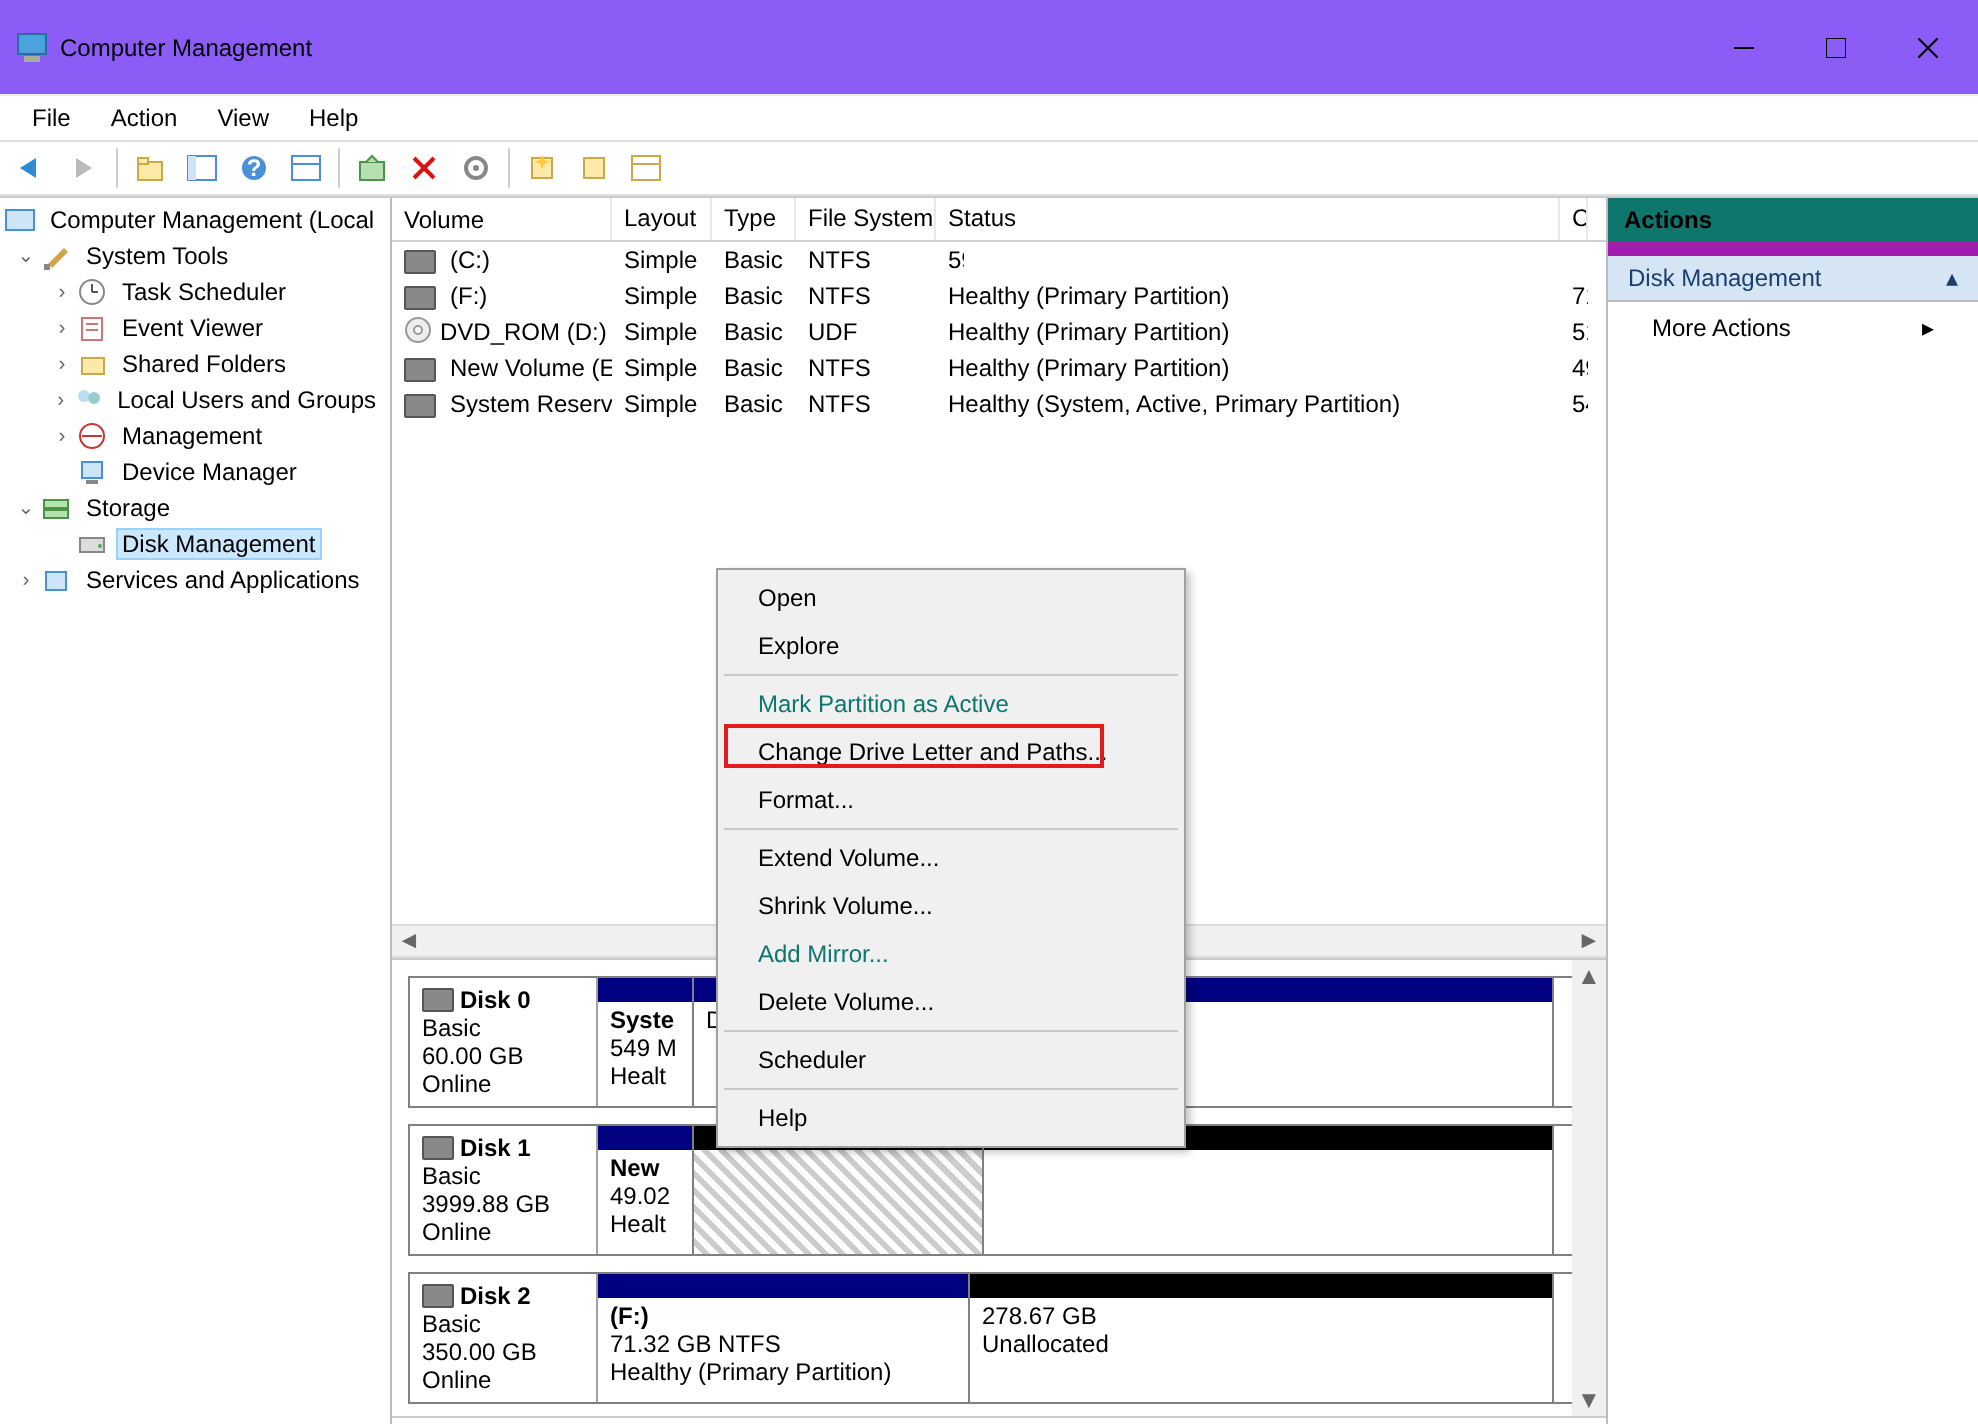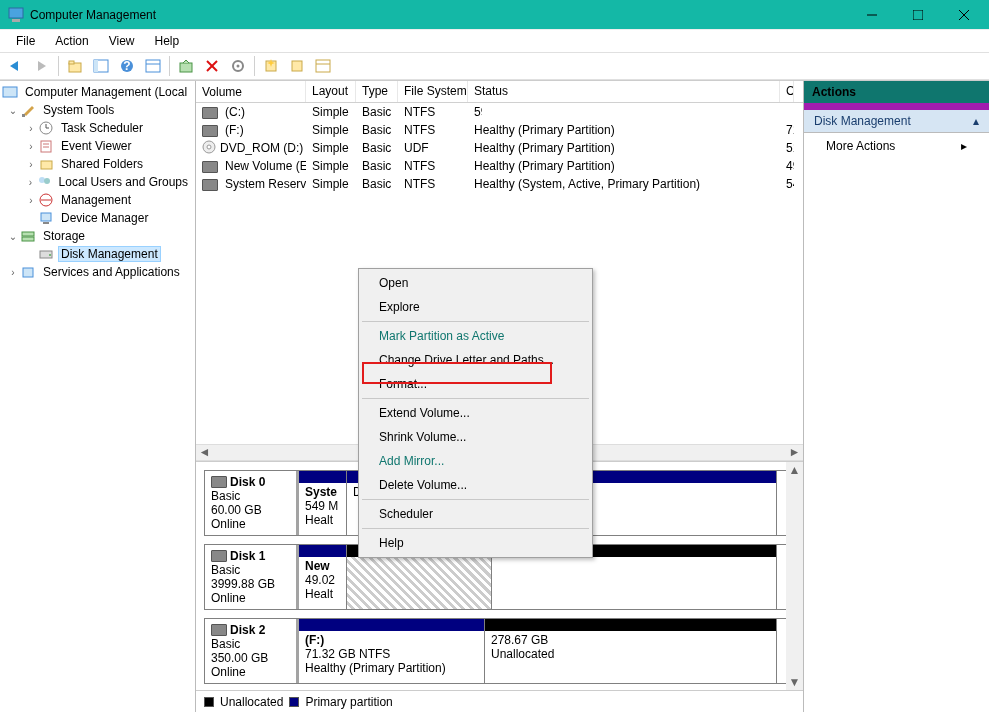--- a/index.html
+++ b/index.html
@@ -1,19 +1,19 @@
 <!DOCTYPE html>
 <html><head>
 <meta charset="utf-8">
 <style>
 * { box-sizing: border-box; margin: 0; padding: 0; font-family: "Segoe UI", Tahoma, sans-serif; font-size: 12px; }
 body { background: #fff; width: 989px; height: 712px; overflow: hidden; position: relative; }
 
 
-.titlebar { height: 30px; display: flex; align-items: center; padding: 0 2px 0 8px; background: #14b8a6; border-bottom: 1px solid #eee; }
+.titlebar { height: 48px; display: flex; align-items: center; padding: 0 2px 0 8px; background: #8b5cf6; border-bottom: 1px solid #eee; }
 .titlebar .ic { width: 16px; height: 16px; margin-right: 6px; }
 .titlebar .title { flex: 1; }
 .winbtn { width: 46px; height: 30px; display: flex; align-items: center; justify-content: center; }
 .winbtn svg { width: 10px; height: 10px; }
 
 
 .menubar { height: 22px; display: flex; align-items: center; padding: 0 6px; background: #fff; }
 .menubar span { padding: 2px 10px; cursor: default; }
 
 
@@ -44,40 +44,40 @@
 .wic { width:110px; display:flex; align-items:center; gap:4px; }
 .wlay { width:50px; } .wty { width:42px; } .wfs { width:70px; } .wst { width:312px; } .wc { width:14px; }
 
 .hscroll { height: 17px; background: #f0f0f0; display: flex; align-items: center; border-top: 1px solid #ddd; border-bottom: 1px solid #ddd; }
 .hscroll .arr { width: 17px; height: 17px; display:flex; align-items:center; justify-content:center; color:#666; }
 .hscroll .track { flex:1; }
 
 
 .disks { flex:1; overflow:hidden; position:relative; border-top:1px solid #ccc; }
 .disk { display:flex; border:1px solid #808080; margin: 8px 12px 0 8px; background:#fff; }
-.disk-l { width:94px; border-right:3px solid #a3a3a3; padding:4px 6px; }
+.disk-l { width:94px; border-right:1px solid #a3a3a3; padding:4px 6px; }
 .disk-l .dn { font-weight:bold; }
 .disk-r { flex:1; display:flex; }
 .part { border-right:1px solid #808080; padding:2px 6px 4px 6px; overflow:hidden; position:relative; }
 .part .bar { height:12px; background:#000080; margin:-2px -6px 2px -6px; }
 .part .bar.k { background:#000; }
 .part.hatch { background: repeating-linear-gradient(45deg,#fff,#fff 3px,#ccc 3px,#ccc 6px); }
 .part.hatch .bar { background:#000; }
 .drv-ic { width:16px; height:12px; display:inline-block; background:#888; border:1px solid #555; vertical-align:middle; margin-right:3px; border-radius:1px; }
 
 .legend { height: 22px; border-top:1px solid #ccc; padding: 3px 8px; display:flex; align-items:center; gap:6px; }
 .sw { width:10px; height:10px; border:1px solid #555; }
 
 
 .act-hdr { background:#0f766e; border-bottom:7px solid #a21caf; padding:4px 8px; font-weight:bold; }
 .act-sec { background:#d6e5f3; padding:4px 10px; border-bottom:1px solid #bbb; display:flex; align-items:center; justify-content:space-between; color:#1a3e6e; }
 .act-item { padding:6px 22px; display:flex; align-items:center; justify-content:space-between; }
 
 
-.ctx { position:absolute; left:358px; top:268px; width:235px; background:#f0f0f0; border:1px solid #a0a0a0; box-shadow:2px 2px 4px rgba(0,0,0,.25); padding:2px; z-index:50; }
+.ctx { position:absolute; left:358px; top:284px; width:235px; background:#f0f0f0; border:1px solid #a0a0a0; box-shadow:2px 2px 4px rgba(0,0,0,.25); padding:2px; z-index:50; }
 .ctx .mi { padding:5px 18px; cursor:default; }
 .ctx .mi.dis { color:#0f766e; }
 .ctx hr { border:none; border-top:1px solid #c8c8c8; margin:2px 1px; }
 .hl { position:absolute; border:2px solid #e21b1b; left:362px; top:362px; width:190px; height:22px; z-index:60; pointer-events:none; }
 
 .vscroll { position:absolute; right:0; top:0; bottom:22px; width:17px; background:#f0f0f0; display:flex; flex-direction:column; }
 .vscroll .arr { height:17px; display:flex; align-items:center; justify-content:center; color:#666; }
 .vscroll .thumb { flex:1; }
 </style>
 </head>

